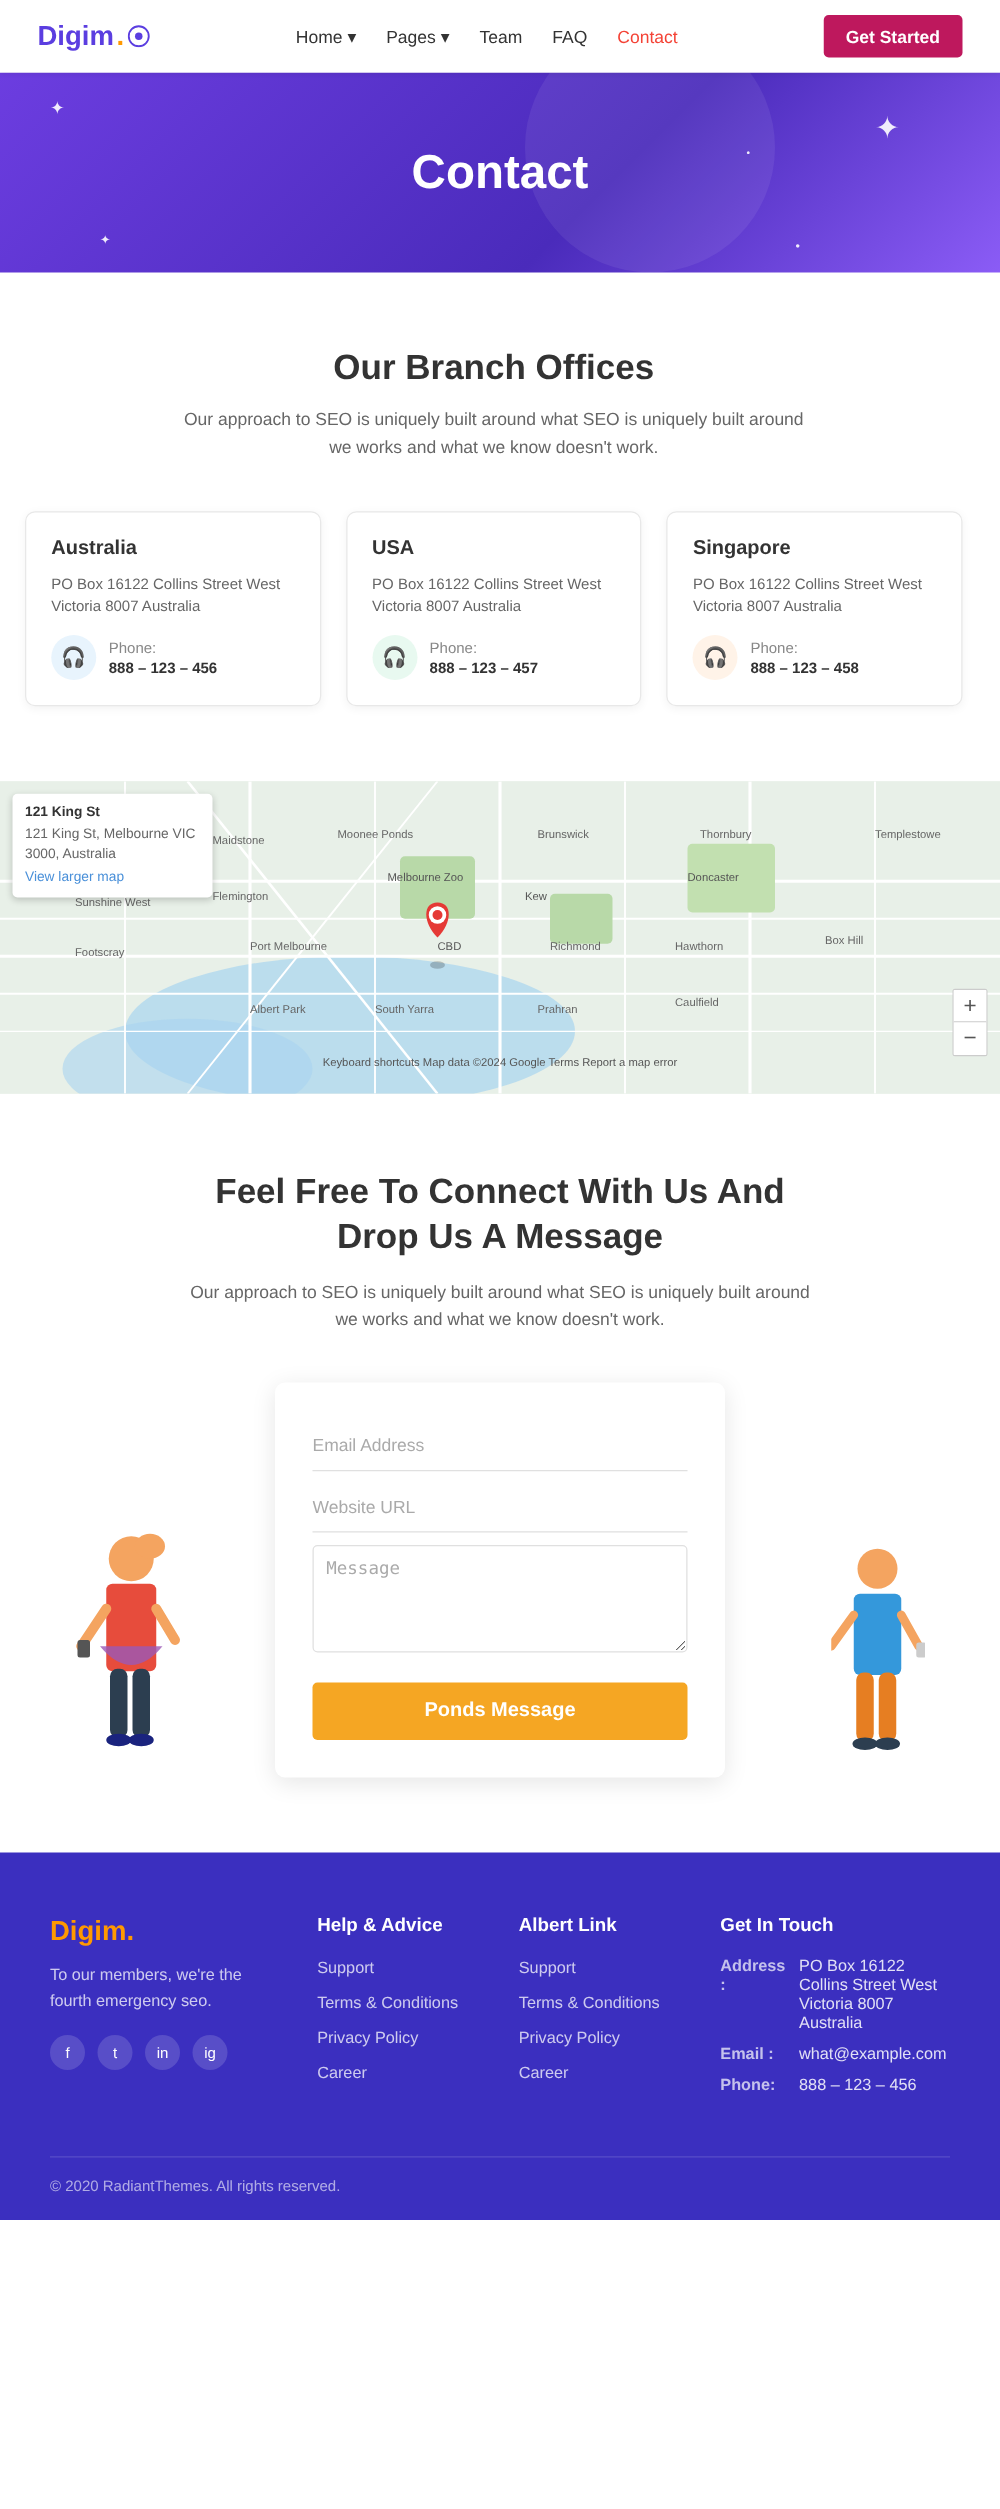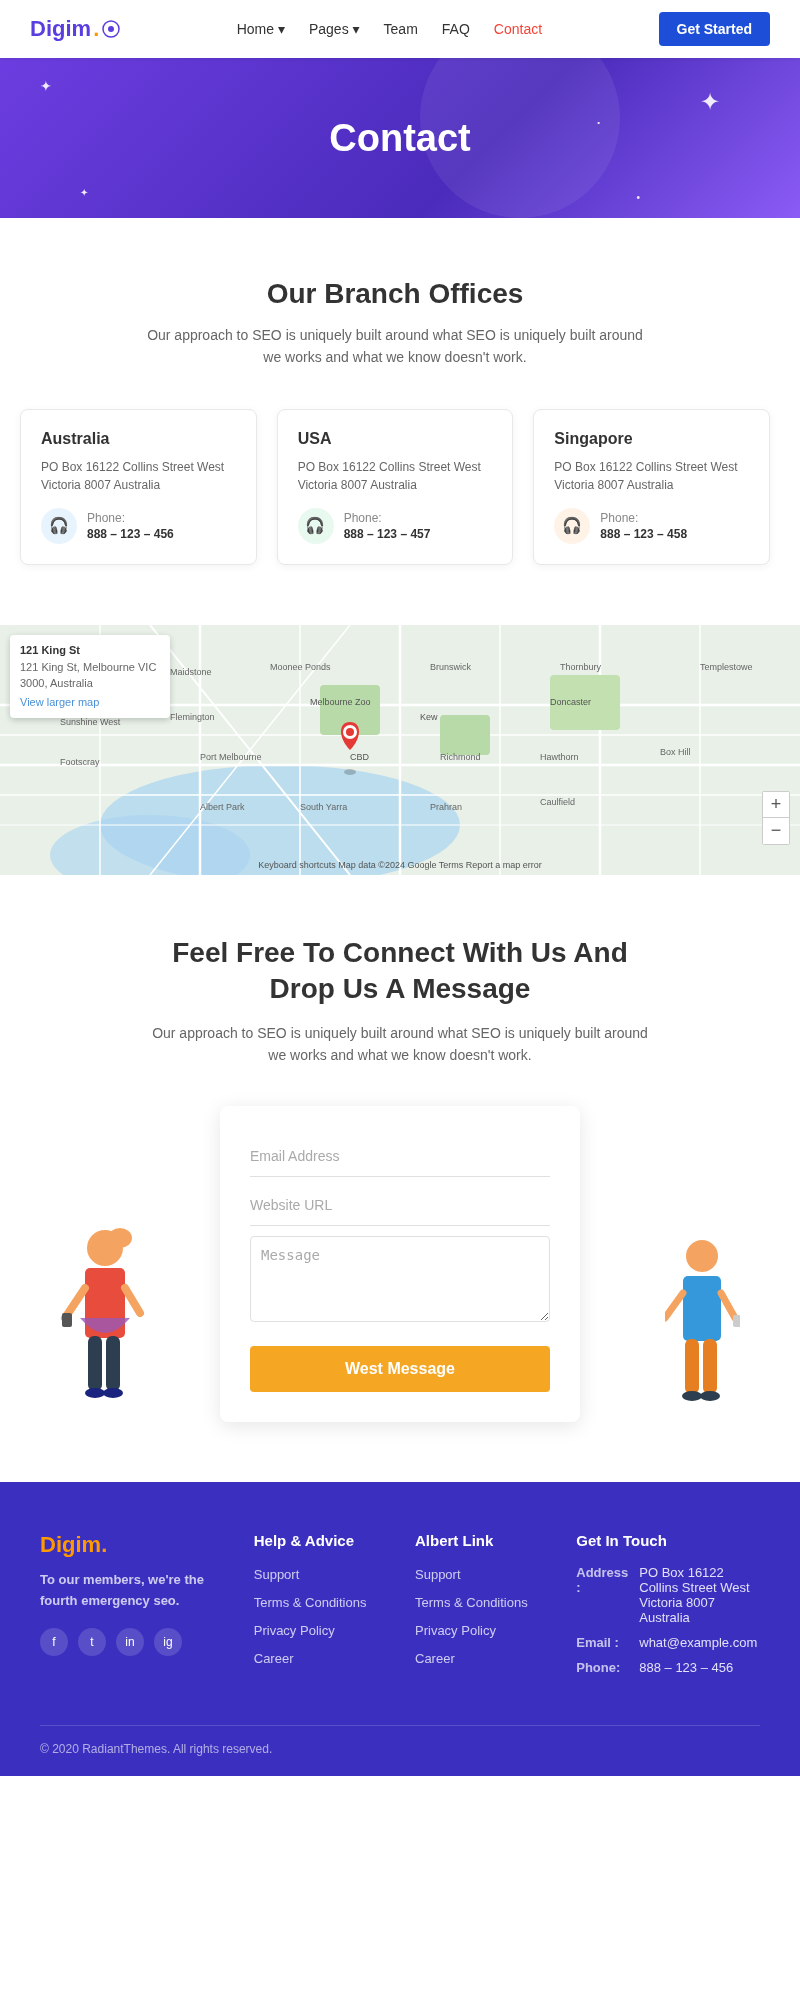--- a/index.html
+++ b/index.html
@@ -7,21 +7,21 @@
 
     
     nav {
       display: flex; align-items: center; justify-content: space-between;
       padding: 12px 30px; background: #fff; position: relative; z-index: 10;
       box-shadow: 0 1px 4px rgba(0,0,0,0.08);
     }
     .nav-links { display: flex; gap: 24px; align-items: center; }
     .nav-links a { text-decoration: none; color: #333; font-size: 14px; font-weight: 500; }
     .btn-get-started {
-      background: #1d4ed8; color: #fff; border: none; padding: 9px 18px;
+      background: #be185d; color: #fff; border: none; padding: 9px 18px;
       border-radius: 4px; font-size: 14px; font-weight: 600; cursor: pointer;
     }
 
     
     .hero {
       background: linear-gradient(135deg, #6C3DE0 0%, #4A2BBB 60%, #8B5CF6 100%);
       height: 160px; display: flex; align-items: center; justify-content: center;
       position: relative; overflow: hidden;
     }
     .hero h1 { color: #fff; font-size: 38px; font-weight: 700; z-index: 2; }
@@ -76,21 +76,21 @@
       position: absolute; right: 10px; bottom: 30px;
       display: flex; flex-direction: column; background: #fff;
       border: 1px solid #ccc; border-radius: 2px;
     }
     .map-zoom-btn {
       width: 26px; height: 26px; display: flex; align-items: center; justify-content: center;
       font-size: 18px; color: #555; cursor: pointer; border: none; background: #fff;
     }
     .map-zoom-btn:first-child { border-bottom: 1px solid #ccc; }
     .map-footer {
-      position: absolute; bottom: 5px; left: 50%; transform: translateX(-50%);
+      position: absolute; bottom: 20px; left: 50%; transform: translateX(-50%);
       font-size: 10px; color: #666;
     }
 
     
     .contact-section { background: #fff; padding: 60px 30px; }
     .contact-inner { display: flex; align-items: flex-start; position: relative; justify-content: center; }
     .form-wrapper {
       background: #fff; border-radius: 8px; box-shadow: 0 4px 20px rgba(0,0,0,0.1);
       padding: 30px; width: 360px; z-index: 2;
     }
@@ -110,21 +110,21 @@
       cursor: pointer; margin-top: 16px;
     }
 
     
     footer {
       background: #3B2FBF; color: #fff; padding: 50px 40px 20px;
     }
     .footer-grid { display: grid; grid-template-columns: 1.4fr 1fr 1fr 1.4fr; gap: 30px; margin-bottom: 40px; }
     .footer-logo { font-size: 22px; font-weight: 800; color: #fff; margin-bottom: 12px; }
     .footer-logo span { color: #F90; }
-    .footer-desc { font-size: 13px; color: rgba(255,255,255,0.75); line-height: 1.6; margin-bottom: 16px; font-weight: bold; }
+    .footer-desc { font-size: 13px; color: rgba(255,255,255,0.75); line-height: 1.6; margin-bottom: 16px; }
     .social-icons { display: flex; gap: 10px; }
     .social-icon {
       width: 28px; height: 28px; border-radius: 50%; background: rgba(255,255,255,0.15);
       display: flex; align-items: center; justify-content: center;
       font-size: 12px; color: #fff; cursor: pointer;
     }
     .footer-col h4 { font-size: 15px; font-weight: 700; margin-bottom: 16px; color: #fff; }
     .footer-col ul { list-style: none; }
     .footer-col ul li { margin-bottom: 10px; }
     .footer-col ul li a { color: rgba(255,255,255,0.75); text-decoration: none; font-size: 13px; }
@@ -308,21 +308,21 @@
         <path d="M20,100 Q45,130 70,100" fill="#9B59B6" opacity="0.8"></path>
 
         <rect x="2" y="95" width="10" height="14" rx="2" fill="#555"></rect>
       </svg>
     </div>
 
     <div class="form-wrapper" style="position:relative;z-index:2;">
       <input type="email" class="form-field" placeholder="Email Address" style="">
       <input type="text" class="form-field" placeholder="Website URL" style="">
       <textarea class="form-field" rows="4" placeholder="Message" style=""></textarea>
-      <button class="btn-send">West Message</button>
+      <button class="btn-send">Ponds Message</button>
     </div>
 
     <div style="position:absolute;right:30px;bottom:0;width:75px;z-index:1;">
       <svg width="75" height="190" viewBox="0 0 75 190" xmlns="http://www.w3.org/2000/svg">
 
         <circle cx="37" cy="28" r="16" fill="#F4A460"></circle>
         <rect x="18" y="48" width="38" height="65" rx="5" fill="#3498DB"></rect>
 
         <line x1="18" y1="65" x2="0" y2="90" stroke="#F4A460" stroke-width="7" stroke-linecap="round"></line>
         <line x1="56" y1="65" x2="70" y2="90" stroke="#F4A460" stroke-width="7" stroke-linecap="round"></line>

